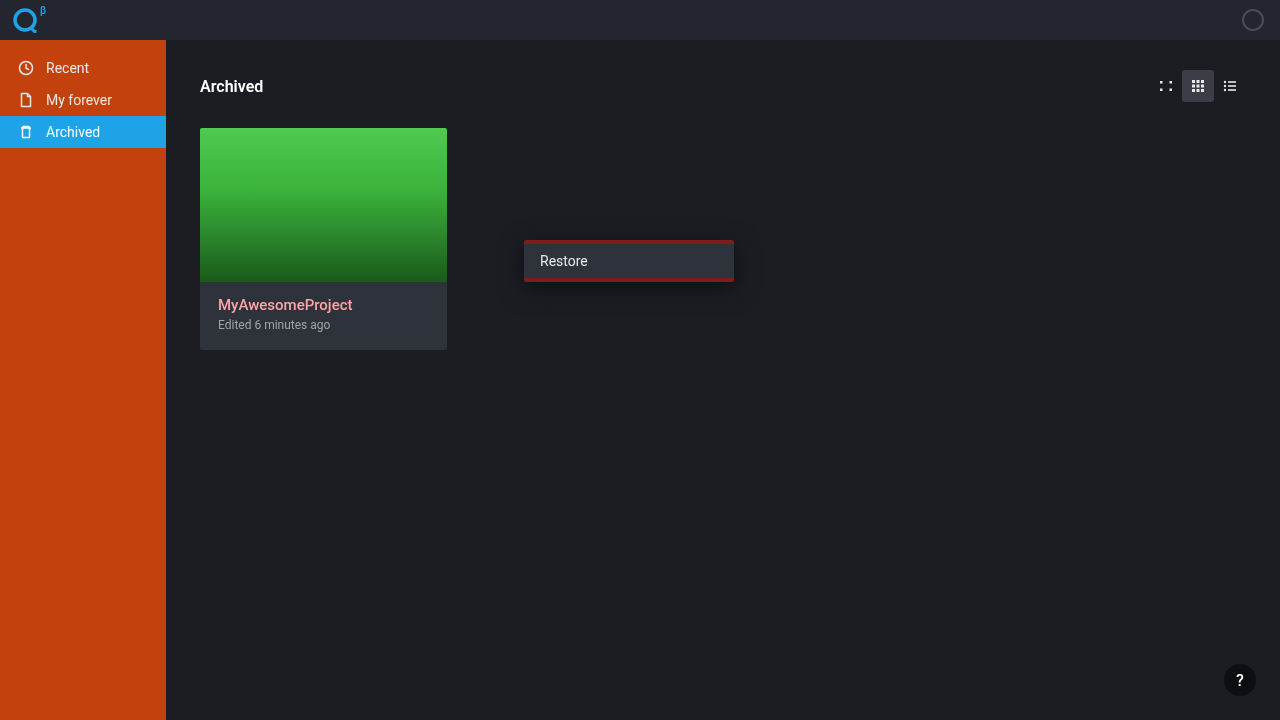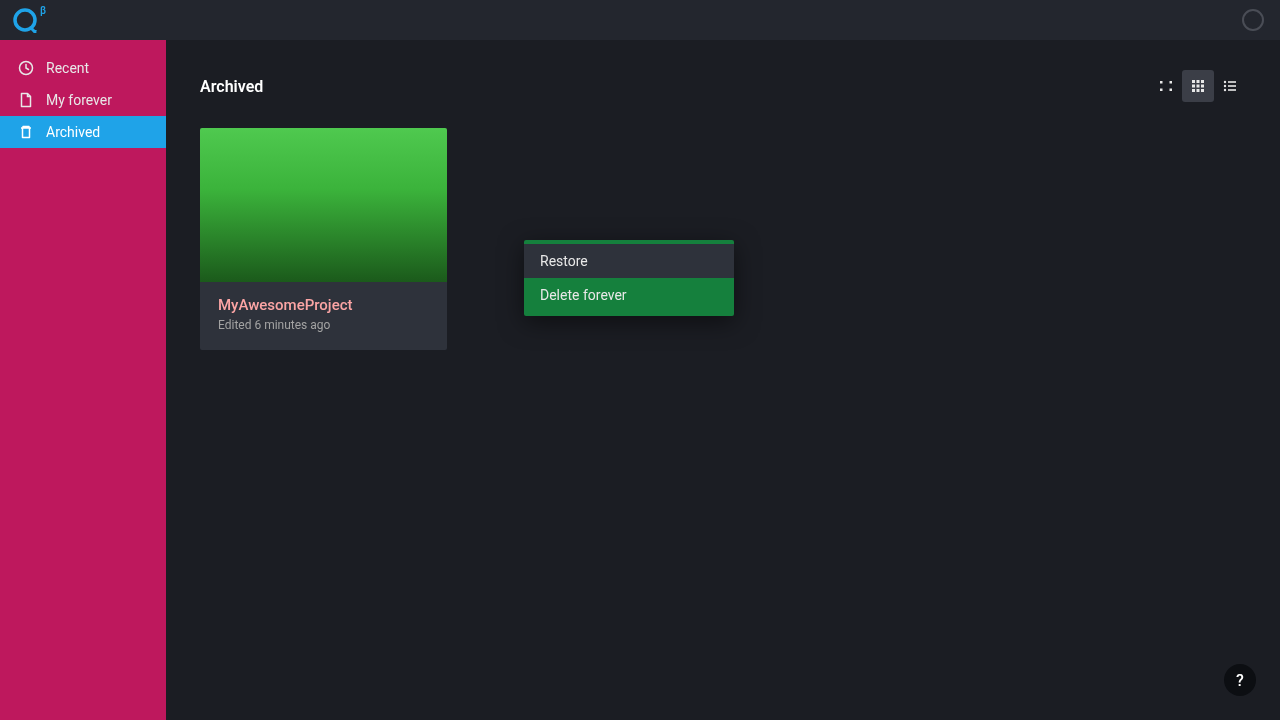--- a/index.html
+++ b/index.html
@@ -43,21 +43,21 @@
       position: absolute;
       right: 16px;
       top: 9px;
     }
     .layout {
       display: flex;
       height: calc(100% - 40px);
     }
     .sidebar {
       width: 166px;
-      background: #be185d;
+      background: #c2410c;
       padding-top: 12px;
     }
     .side-item {
       display: flex;
       align-items: center;
       gap: 12px;
       padding: 8px 18px;
       font-size: 14px;
       color: #e8e8e8;
       cursor: pointer;
@@ -126,21 +126,21 @@
     }
     .card-sub {
       font-size: 12px;
       color: #a3a3a3;
     }
     .context-menu {
       position: absolute;
       left: 358px;
       top: 200px;
       width: 210px;
-      background: #15803d;
+      background: #7f1d1d;
       border-radius: 2px;
       box-shadow: 0 6px 24px rgba(0,0,0,0.5);
       padding: 4px 0;
     }
     .menu-item {
       padding: 9px 16px;
       font-size: 14px;
       color: #e8e8e8;
       cursor: pointer;
     }
@@ -250,20 +250,19 @@
     <div class="project-card">
       <div class="card-thumb"></div>
       <div class="card-body">
         <div class="card-title">MyAwesomeProject</div>
         <div class="card-sub">Edited 6 minutes ago</div>
       </div>
     </div>
 
     <div class="context-menu">
       <div class="menu-item hovered">Restore</div>
-      <div class="menu-item">Delete forever</div>
     </div>
   </div>
 </div>
 
 <div class="help-btn">
   <span>?</span>
 </div>
 
 </body></html>

